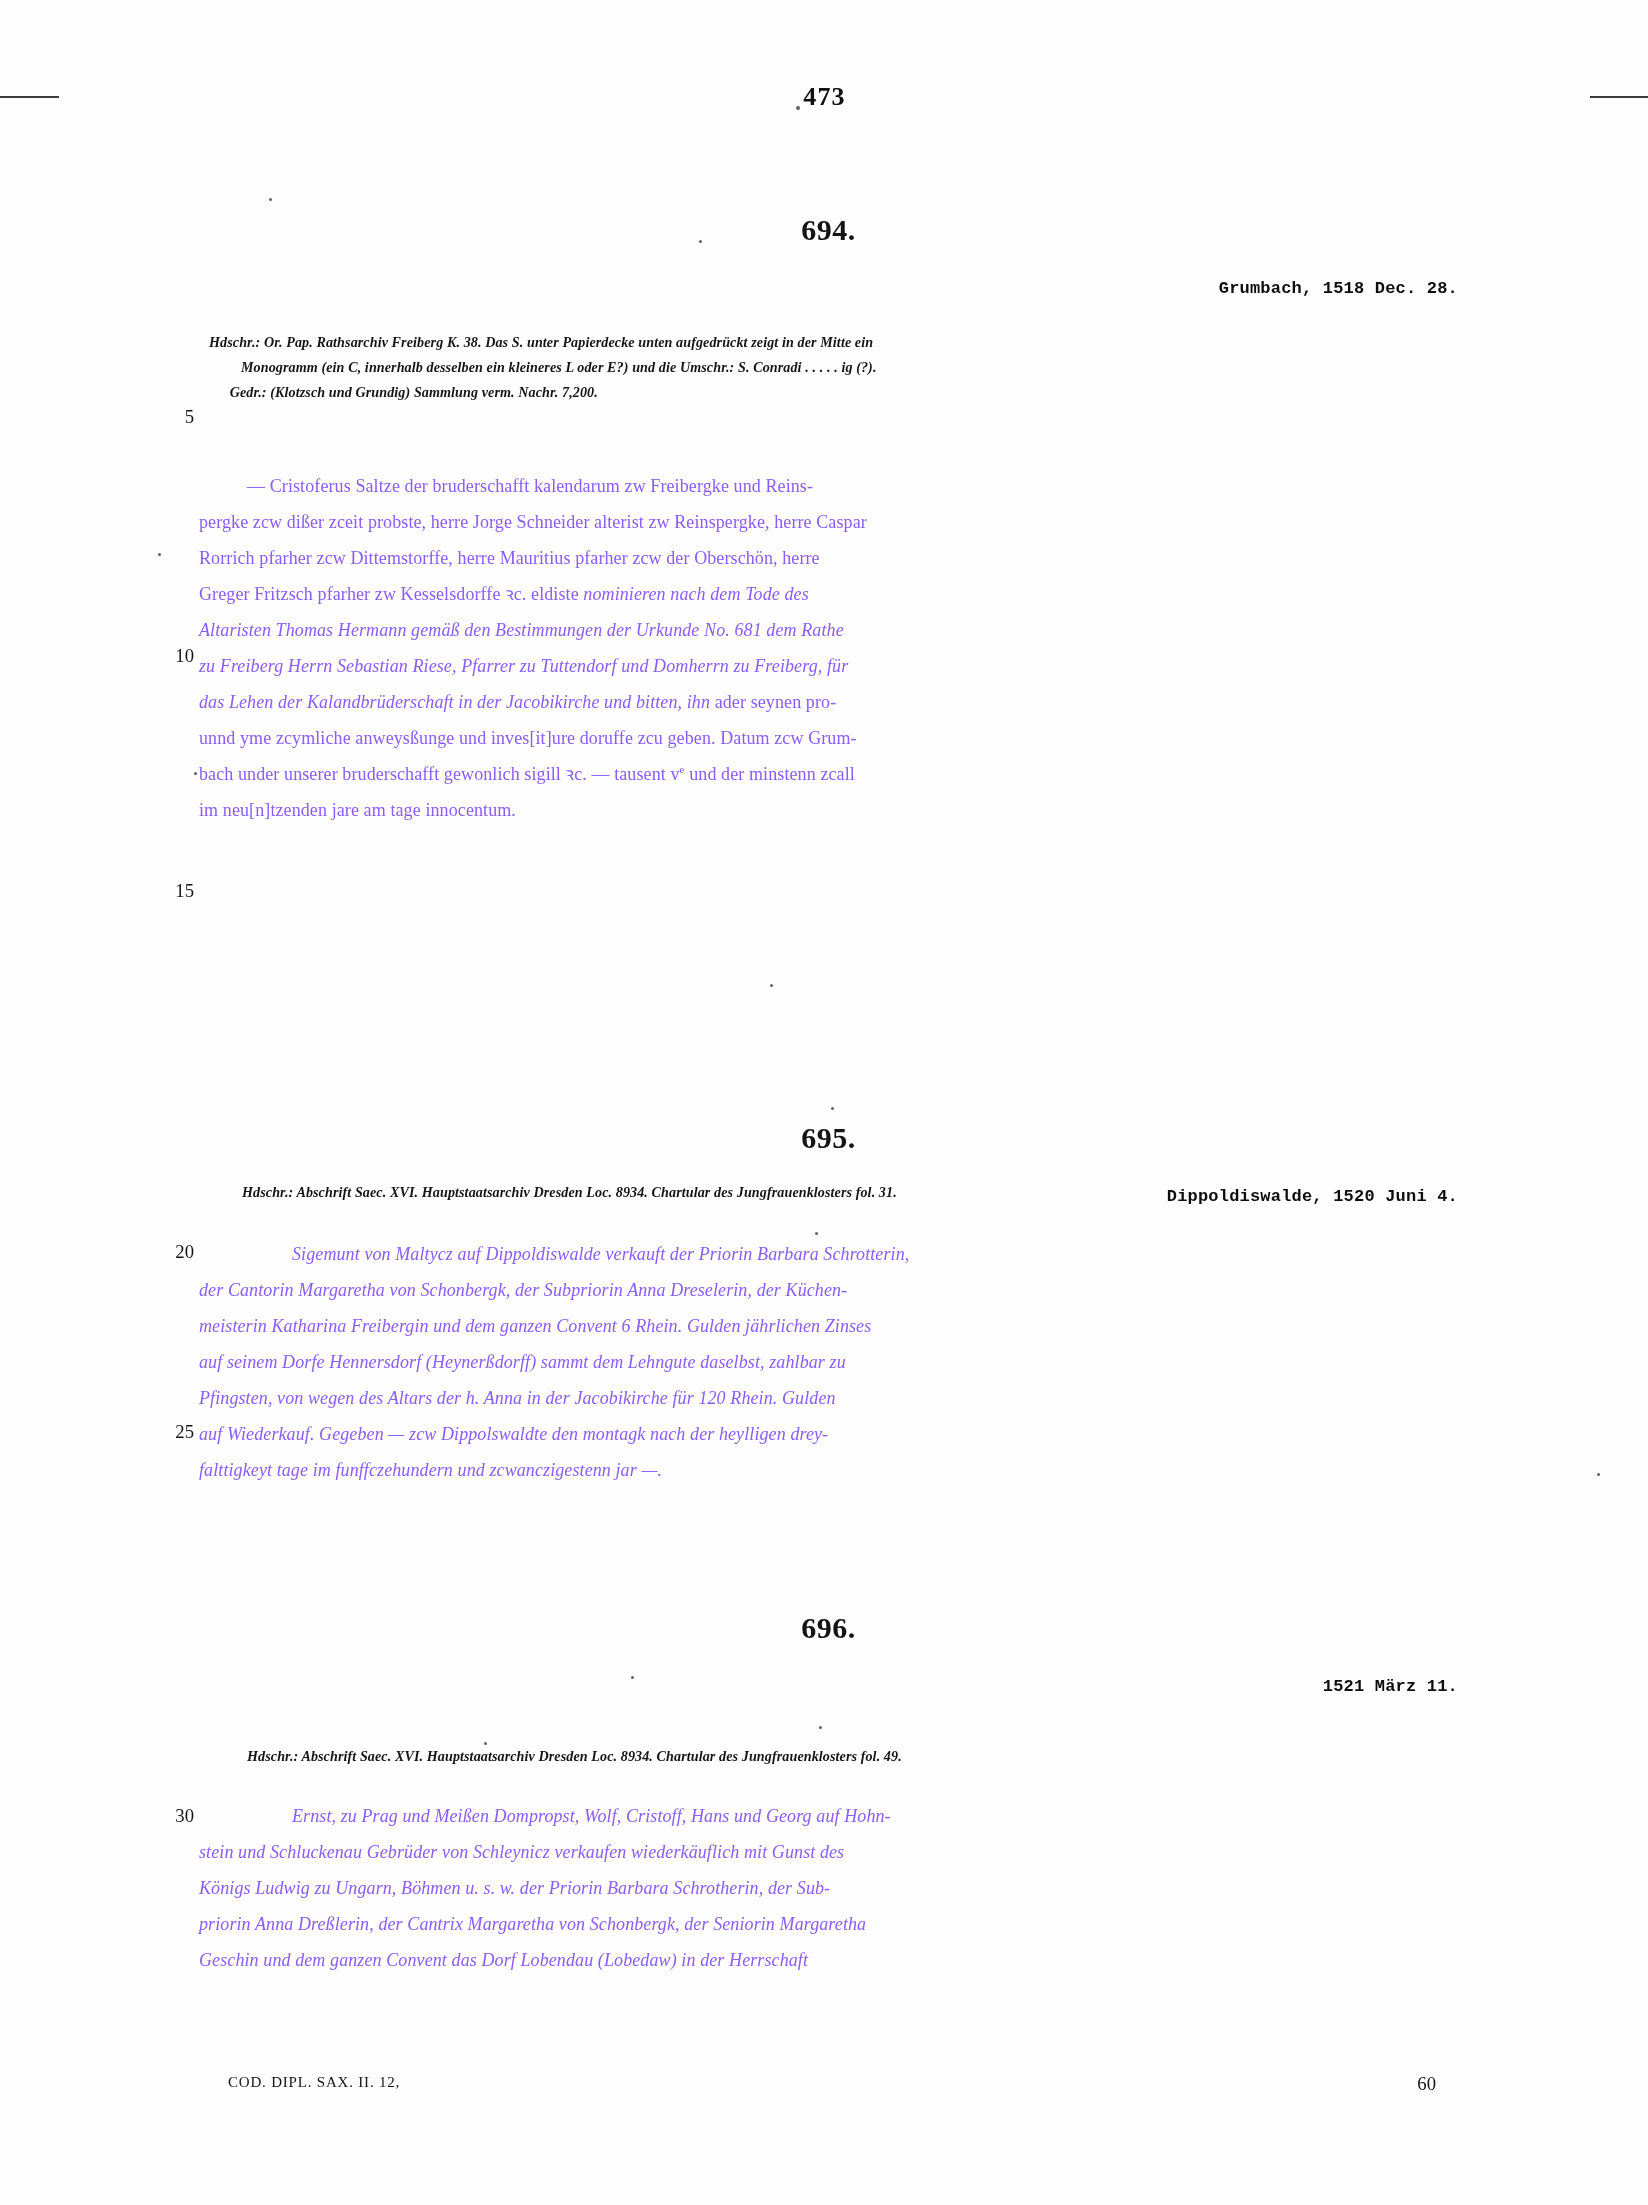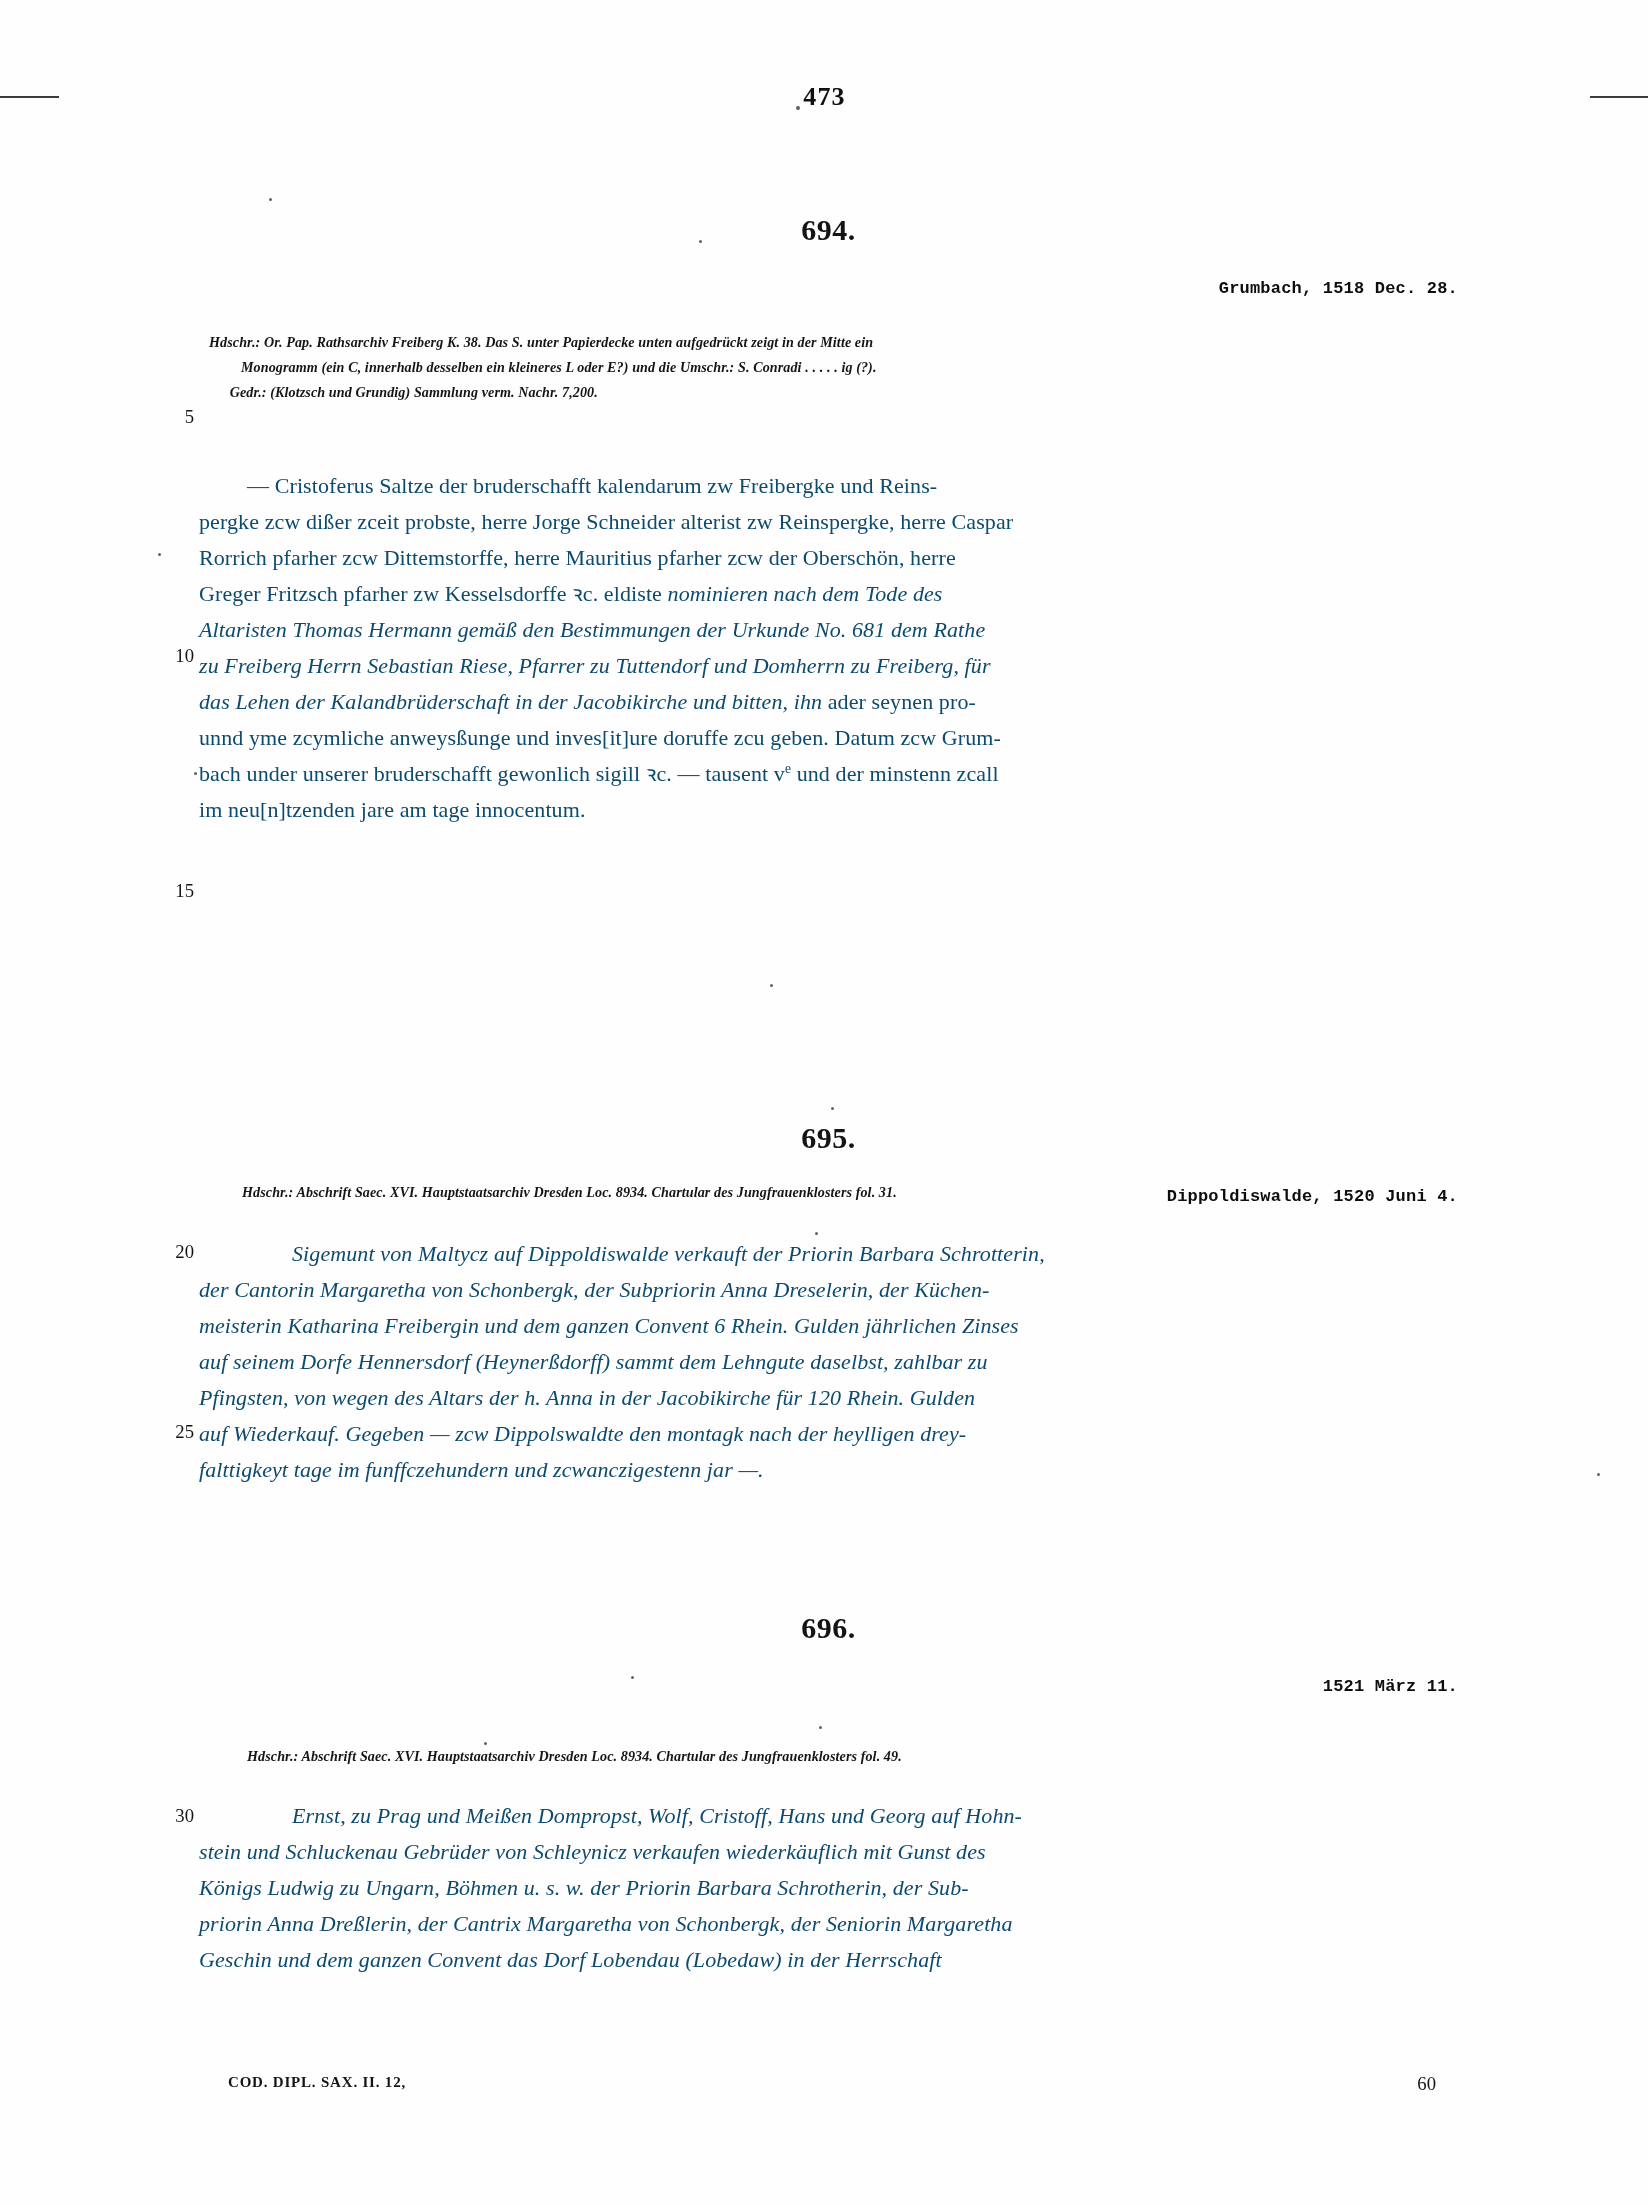--- a/index.html
+++ b/index.html
@@ -85,25 +85,25 @@
     text-align: justify;
     transform: scaleX(.94);
     transform-origin: left center;
   }
   .source-note .nl { display: block; white-space: nowrap; }
   .source-note .indent1 { padding-left: 34px; }
   .source-note .indent2 { padding-left: 22px; }
 
   
   .body-text {
-    font-size: 22px;
+    font-size: 18px;
     line-height: 36px;
     text-align: justify;
     letter-spacing: 0.1px;
-    color: #0c4a6e;
+    color: #8b5cf6;
   }
   .body-text .ln { display: block; white-space: nowrap; }
   .body-text i, .body-text .it { font-style: italic; }
   .all-italic { font-style: italic; }
   .all-italic .ln { font-style: italic; }
 
   .indent-first { padding-left: 48px; }
   .indent-para { padding-left: 93px; }
 
   sup.supx { font-size: .62em; vertical-align: super; line-height: 0; }
@@ -126,21 +126,21 @@
     border-radius: 50%;
     opacity: .8;
   }
 
   
   .footer-left {
     position: absolute;
     left: 228px;
     bottom: 114px;
     font-family: "Liberation Serif", serif;
-    font-weight: 700;
+    font-weight: 400;
     font-size: 15px;
     letter-spacing: 0.8px;
   }
   .footer-right {
     position: absolute;
     right: 213px;
     bottom: 110px;
     font-family: "Liberation Serif", serif;
     font-size: 18.7px;
   }

